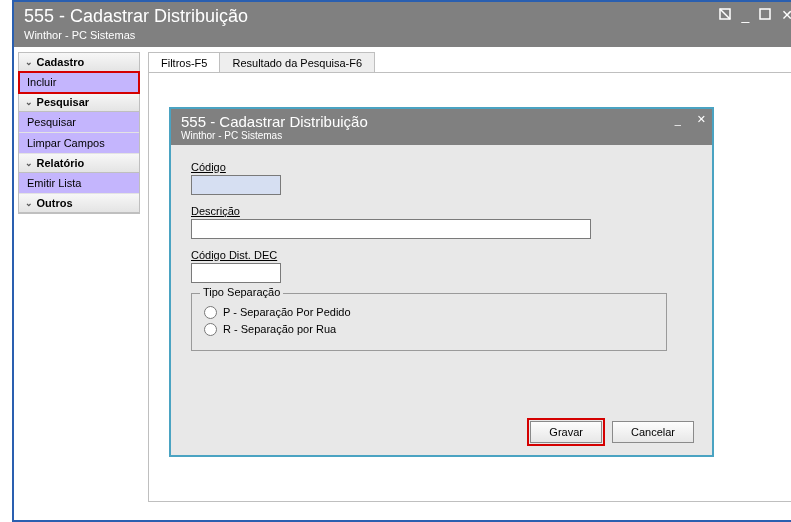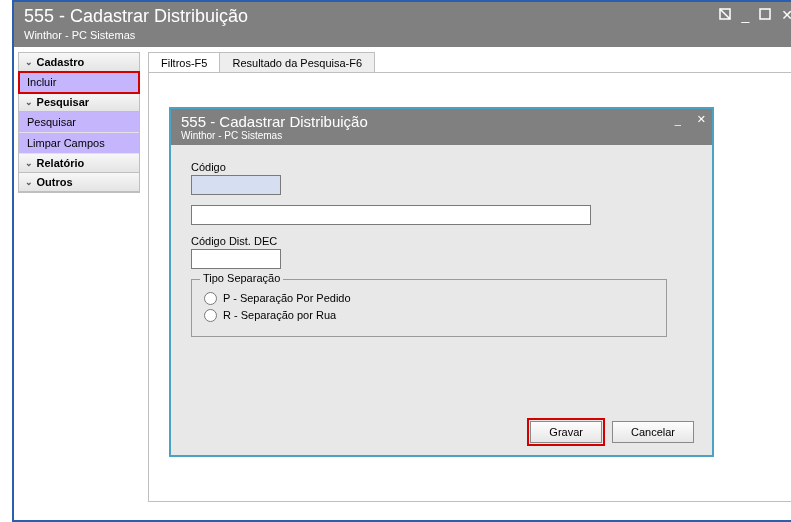--- a/index.html
+++ b/index.html
@@ -20,21 +20,21 @@
 .tabs { position: absolute; left: 134px; top: 4px; display: flex; align-items: center; }
 .tab { border: 1px solid #bfbfbf; border-bottom: none; padding: 4px 12px; background: #fff; cursor: pointer; margin-right: -1px; }
 .tab.inactive { background: #eee; }
 .content-panel { position: absolute; left: 134px; top: 24px; right: 6px; height: 430px; border: 1px solid #bfbfbf; background: #fff; }
 .inner-window { position: absolute; left: 20px; top: 34px; width: 545px; height: 350px; border: 2px solid #4aa3c2; background: #e8e8e8; }
 .inner-titlebar { background: #808080; color: #fff; padding: 4px 10px 4px 10px; position: relative; }
 .inner-titlebar .title { font-size: 15px; }
 .inner-titlebar .subtitle { font-size: 10px; }
 .inner-titlebar .controls { position: absolute; right: 6px; top: 4px; display: flex; gap: 8px; align-items: center; }
 .inner-body { padding: 16px 20px; background: #e8e8e8; position: absolute; top: 36px; bottom: 0; left: 0; right: 0; }
-.form-row { margin-bottom: 10px; }
+.form-row { margin-bottom: 10px; text-decoration: underline; }
 .form-row label { display: block; margin-bottom: 2px; }
 .form-row input[type=text] { border: 1px solid #7a7a7a; padding: 2px 3px; height: 20px; background: #fff; }
 .form-row input.focused { background: #d6dff2; }
 #inp-codigo { width: 90px; }
 #inp-descricao { width: 400px; }
 #inp-dec { width: 90px; }
 .fieldset { border: 1px solid #9a9a9a; padding: 8px 12px 10px 12px; width: 476px; margin-top: 8px; position: relative; }
 .fieldset .legend { position: absolute; top: -8px; left: 8px; background: #e8e8e8; padding: 0 3px; }
 .radio-row { display: flex; align-items: flex-start; gap: 6px; margin: 4px 0; cursor: pointer; }
 .radio-row input { cursor: pointer; }
@@ -75,20 +75,21 @@
           <span class="chev">⌄</span>
           <span>Pesquisar</span>
         </div>
       <div class="side-item"><span>Pesquisar</span></div>
       <div class="side-item"><span>Limpar Campos</span></div>
 
       <div class="side-header">
           <span class="chev">⌄</span>
           <span>Relatório</span>
         </div>
+      <div class="side-item"><span>Emitir Lista</span></div>
 
       <div class="side-header">
           <span class="chev">⌄</span>
           <span>Outros</span>
         </div>
     </div>
 
     <div class="tabs">
       <div class="tab"><span>Filtros-F5</span></div>
       <div class="tab inactive"><span>Resultado da Pesquisa-F6</span></div>
@@ -112,20 +113,21 @@
             <span class="ctrl">✕</span>
           </div>
         </div>
 
         <div class="inner-body">
           <div class="form-row">
             <label>Código</label>
             <input id="inp-codigo" type="text" class="focused" value="" style="">
           </div>
           <div class="form-row">
+            <label>Descrição</label>
             <input id="inp-descricao" type="text" value="" style="">
           </div>
           <div class="form-row">
             <label>Código Dist. DEC</label>
             <input id="inp-dec" type="text" value="" style="">
           </div>
 
           <div class="fieldset">
             <span class="legend">Tipo Separação</span>
             <label class="radio-row">

